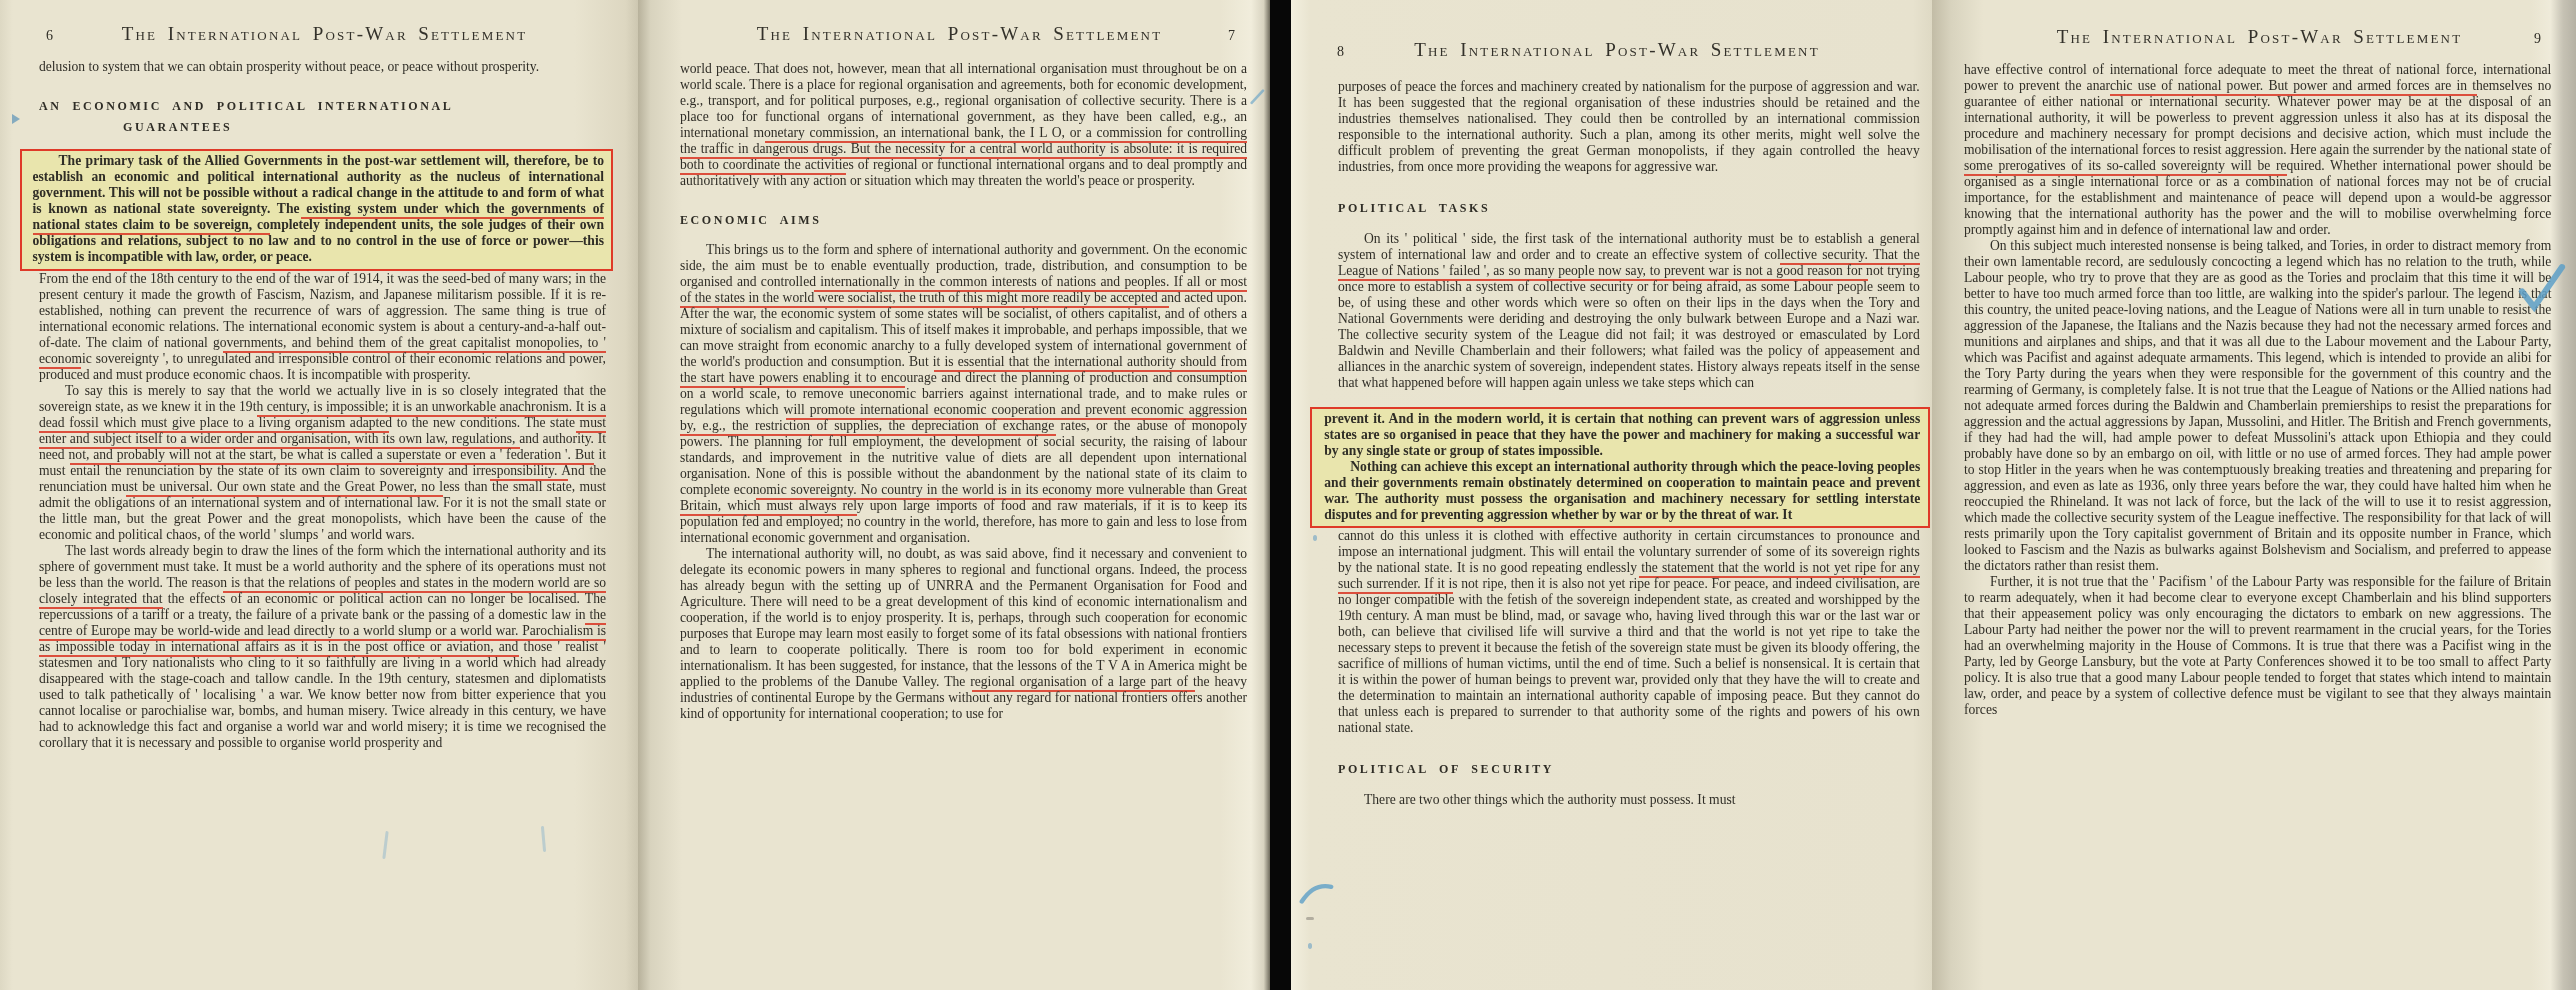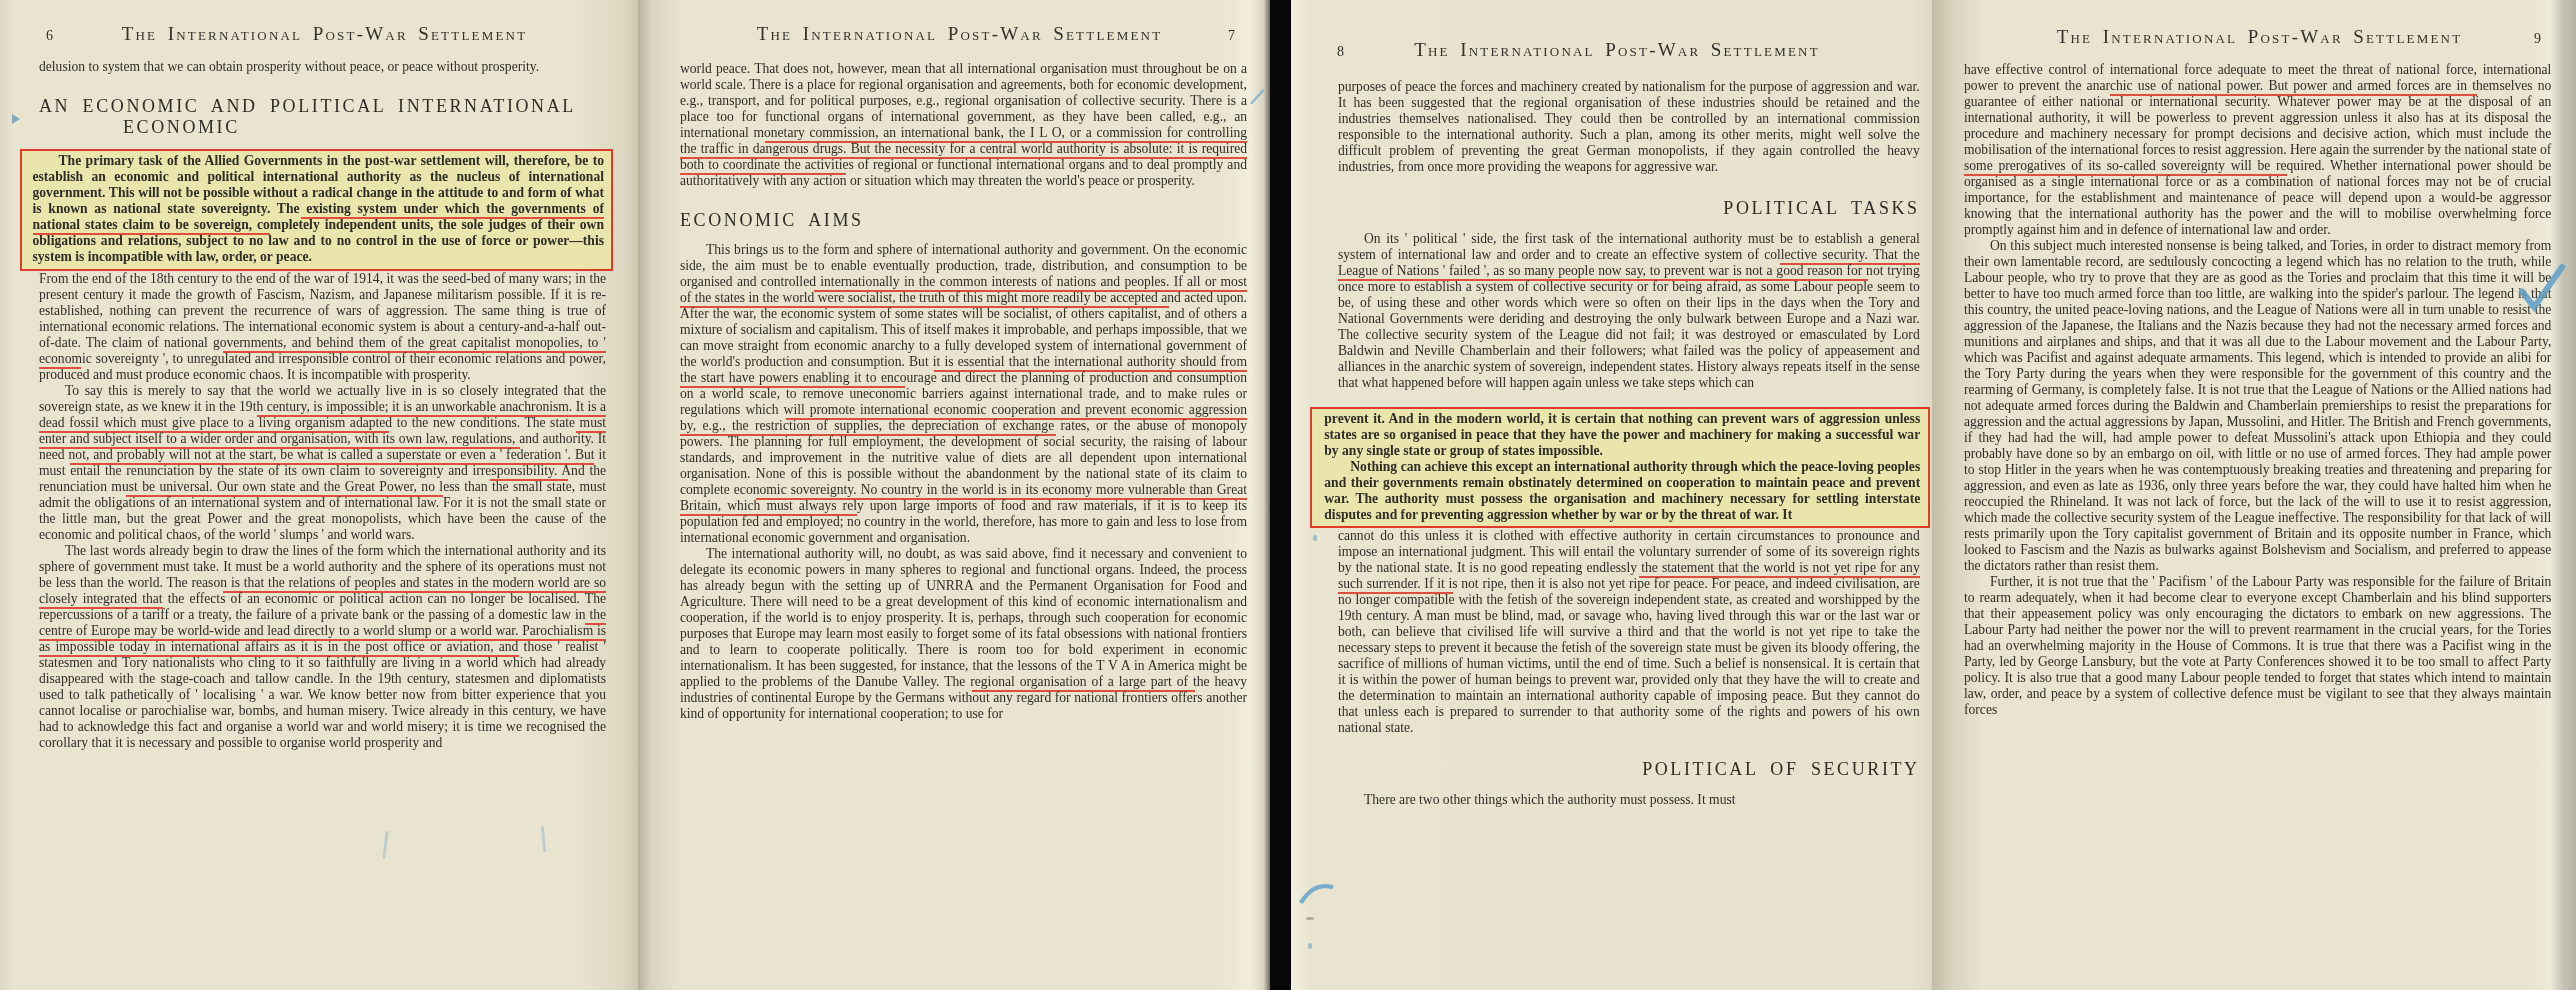--- a/index.html
+++ b/index.html
@@ -22,24 +22,24 @@
 
   .page-body{font-size:13.6px;line-height:16px;text-align:justify;color:#2f2d26;}
   #page6 .page-body{margin:14px 32px 0 39px;}
   #page7 .page-body{margin:16px 23px 0 42px;}
   #page8 .page-body{margin:17.5px 12.3px 0 47px;}
   #page9 .page-body{margin:14px 24.6px 0 32px;}
 
   .page-body p{margin:0;text-indent:26px;}
   .page-body p.noindent{text-indent:0;}
 
-  .section-heading{font-weight:normal;font-size:18px;letter-spacing:2.6px;word-spacing:5.3px;
+  .section-heading{font-weight:bold;font-size:12px;letter-spacing:2.6px;word-spacing:5.3px;
                    margin:21px 0 10.5px 0;line-height:21px;text-align:left;}
   .section-heading .hline2{margin-left:84px;}
-  #page8 .section-heading{margin:23px 0 12.3px 0;text-align:right;}
+  #page8 .section-heading{margin:23px 0 12.3px 0;}
 
   .hlbox{background:#e9e5ad;border:2.6px solid #df3a28;padding:2.6px 7px 4.4px 10.5px;
          margin:8.8px -7px 0 -19px;font-weight:bold;}
   #page8 .hlbox{margin:16px -10.5px 0 -28px;padding:1.8px 8px 3.5px 12.3px;}
   .hlbox p{margin:0;}
 
   .u{border-bottom:2.6px solid rgba(217,58,40,0.88);padding-bottom:17px;}
 
   .mark{position:absolute;pointer-events:none;}
   .mark-diamond{width:0;height:0;border-top:5.3px solid transparent;border-bottom:5.3px solid transparent;
@@ -56,21 +56,21 @@
   <div class="page" id="page6">
     <div class="running-head">
       <span class="head-num left">6</span>
       <span class="head-title">The International Post-War Settlement</span>
       <span class="head-num right"></span>
     </div>
     <div class="page-body">
         <p class="noindent"><span>delusion to system that we can obtain prosperity without peace, or peace without prosperity.</span></p>
         <div class="section-heading">
           <div>AN ECONOMIC AND POLITICAL INTERNATIONAL</div>
-          <div class="hline2">ECONOMIC</div>
+          <div class="hline2">GUARANTEES</div>
         </div>
         <div class="hlbox">
           <p><span>The primary task of the Allied Governments in the post-war settlement will, therefore, be to establish an economic and political international authority as the nucleus of international government.  This will not be possible without </span><span class="u">a radical change in the attitude to and form of what is known as national state sovereignty.</span><span>  The existing system under which the governments of national states claim to be sovereign, completely independent units, the sole judges of their own obligations and relations, subject to no law and to no control in the use of force or power—this system is incompatible with law, order, or peace.</span></p>
         </div>
         <p class="noindent"><span>From the end of the 18th century to the end of the war of 1914, it was the seed-bed of many wars; in the present century it made the growth of Fascism, Nazism, and Japanese militarism possible.  If it is re-established, nothing can prevent the recurrence of wars of aggression.  The same thing is true of international economic relations.  </span><span class="u">The international economic system is about a century-and-a-half out-of-date.</span><span>  The claim of national governments, and behind them of the great capitalist monopolies, to ' economic sovereignty ', to unregulated and irresponsible control of their economic relations and power, produced and must produce economic chaos.  It is incompatible with prosperity.</span></p>
         <p><span>To say this is merely to say that </span><span class="u">the world we actually live in is so closely integrated that the sovereign state, as we knew it in the 19th century, is impossible;</span><span> it is an unworkable anachronism.  </span><span class="u">It is a dead fossil which must give place to a living organism adapted to the new conditions.</span><span>  The state must enter </span><span class="u">and subject itself to a wider order and organisation, with its own law, regulations, and authority.</span><span>  It need not, and probably will not at the start, be what is called a superstate or even </span><span class="u">a ' federation '</span><span>.  But it must entail the </span><span class="u">renunciation by the state of its own claim to sovereignty</span><span> and irresponsibility.  And the renunciation must be universal.  Our own state and the Great Power, no less than the small state, must admit the obligations of an international system and of international law.  For it is not the small state or the little man, but the great Power and the great monopolists, which have been the cause of the economic and political chaos, of the world ' slumps ' and world wars.</span></p>
         <p><span>The last words already begin to draw the lines of the form which the international authority and its sphere of government must take.  </span><span class="u">It must be a world authority and the sphere of its operations must not be less than the world.</span><span>  The reason is that the relations of peoples and states in the modern world are so closely integrated that the effects of an economic or political action can no longer be localised.  </span><span class="u">The repercussions of a tariff or a treaty, the failure of a private bank or the passing of a domestic law in the centre of Europe may be world-wide and lead directly to a world slump or a world war.</span><span>  Parochialism is as impossible today in international affairs as it is in the post office or aviation, and those ' realist ' statesmen and Tory nationalists who cling to it so faithfully are living in a world which had already disappeared with the stage-coach and tallow candle.  In the 19th century, statesmen and diplomatists used to talk pathetically of ' localising ' a war.  We know better now from bitter experience that you cannot localise or parochialise war, bombs, and human misery.  Twice already in this century, we have had to acknowledge this fact and organise a world war and world misery; it is time we recognised the corollary that it is necessary and possible to organise world prosperity and</span></p>
       </div>
   </div>
 

